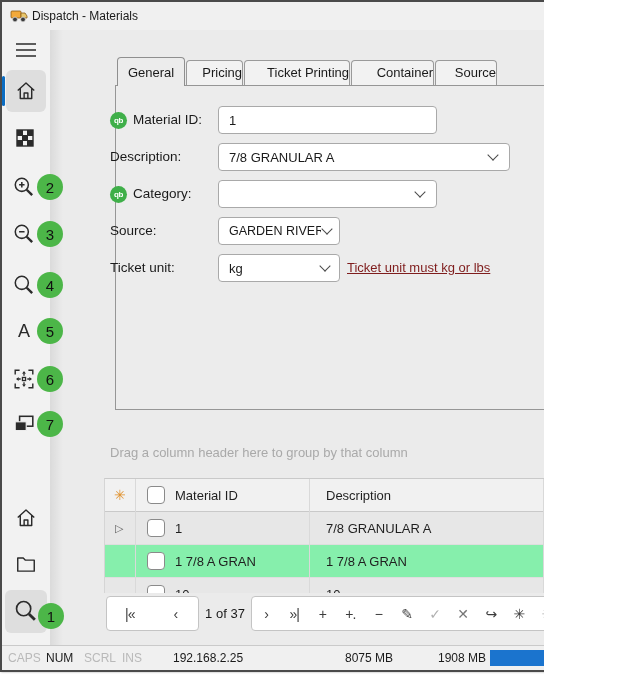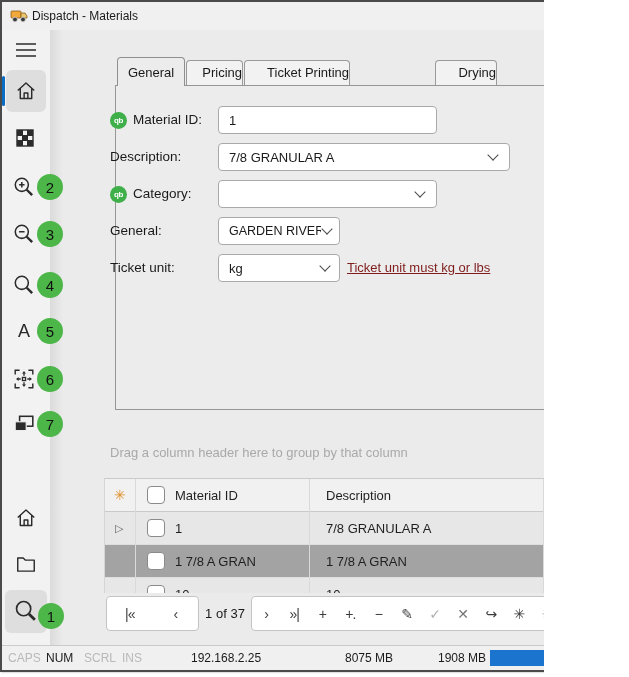--- a/index.html
+++ b/index.html
@@ -54,21 +54,21 @@
   .warn-link { position:absolute; height:28px; line-height:28px; font-size:13px; color:#7f1d1d;
     text-decoration:underline; z-index:4; white-space:nowrap; }
 
   
   .group-hint { position:absolute; left:110px; top:445px; font-size:13px; color:#a9a9a9; }
   .grid { position:absolute; left:104px; top:478px; width:521px; height:115px; overflow:hidden;
     border-top:1px solid #c9c9c9; border-left:1px solid #d5d5d5; }
   .g-header { position:absolute; left:0; top:0; width:100%; height:33px; background:#f1f1f1; border-bottom:1px solid #c9c9c9; }
   .g-row { position:absolute; left:0; width:100%; height:33px; border-bottom:1px solid #dedede; }
   .g-row.cur { background:#e7e7e7; }
-  .g-row.alt { background:#a3a3a3; }
+  .g-row.alt { background:#86efac; }
   .g-sep { position:absolute; top:0; width:1px; height:132px; background:#d9d9d9; z-index:2; }
   .g-cell { position:absolute; height:33px; line-height:33px; font-size:13px; color:#1f1f1f; white-space:nowrap; }
   .cbx { position:absolute; top:7px; width:18px; height:18px; background:#fff; border:1px solid #8a8a8a; border-radius:4px; }
   .spark { color:#e0922f; font-size:14px; }
   .expander { color:#5a5a5a; font-size:11px; }
 
   
   .nav-group { position:absolute; top:596px; height:35px; background:#fff; border:1px solid #c4c4c4; border-radius:4px;
     display:flex; align-items:stretch; z-index:6; }
   .nav-btn { flex:1; display:flex; align-items:center; justify-content:center; font-size:14px; color:#3c3c3c; letter-spacing:-1px; }
@@ -211,22 +211,25 @@
 
   <div class="tab active" style="left:117px;width:68px">
     <span class="tlbl">General</span>
   </div>
   <div class="tab inactive" style="left:186px;width:57px">
     <span class="tlbl">Pricing</span>
   </div>
   <div class="tab inactive" style="left:244px;width:106px">
     <span class="tlbl">Ticket Printing</span>
   </div>
+  <div class="tab inactive" style="left:351px;width:83px">
+    <span class="tlbl">Container</span>
+  </div>
   <div class="tab inactive" style="left:435px;width:62px">
-    <span class="tlbl">Drying</span>
+    <span class="tlbl">Source</span>
   </div>
 
   <div class="panel"></div>
 
   <div class="qb" style="left:110px;top:112px">
           <span>qb</span>
         </div>
   <div class="flabel" style="left:133px;top:106px">Material ID:</div>
   <input class="field abs" style="left: 218px; top: 106px; width: 219px;" value="1">
 
@@ -238,21 +241,21 @@
 
   <div class="qb" style="left:110px;top:186px">
           <span>qb</span>
         </div>
   <div class="flabel" style="left:133px;top:180px">Category:</div>
   <div class="field combo" style="left:218px;top:180px;width:219px">
     <span class="val"></span>
     <span class="chev"></span>
   </div>
 
-  <div class="flabel" style="left:110px;top:217px">General:</div>
+  <div class="flabel" style="left:110px;top:217px">Source:</div>
   <div class="field combo" style="left:218px;top:217px;width:122px">
     <span class="val" style="font-size:12.5px">GARDEN RIVER</span>
     <span class="chev" style="margin-right:8px;margin-left:2px"></span>
   </div>
 
   <div class="flabel" style="left:110px;top:254px">Ticket unit:</div>
   <div class="field combo" style="left:218px;top:254px;width:122px">
     <span class="val">kg</span>
     <span class="chev" style="margin-right:10px"></span>
   </div>
@@ -321,21 +324,21 @@
       <rect x="1" y="7" width="7" height="4" fill="none" stroke="#6a8fc0" stroke-width="1"></rect>
       <path d="M9 3 H12 M10.5 1.5 V4.5" stroke="#2a62b0" stroke-width="1.2"></path>
     </svg>
   </div>
 
   <div class="statusbar">
     <span class="st off" style="left:6px">CAPS</span>
     <span class="st" style="left:44px">NUM</span>
     <span class="st off" style="left:82px">SCRL</span>
     <span class="st off" style="left:120px">INS</span>
-    <span class="st" style="left:189px">192.168.2.25</span>
+    <span class="st" style="left:171px">192.168.2.25</span>
     <span class="st" style="left:343px">8075 MB</span>
     <span class="st" style="left:436px">1908 MB</span>
     <div class="progress">
       <div class="fill"></div>
       <div class="thumb"></div>
     </div>
   </div>
 
 </div>
 </div>

